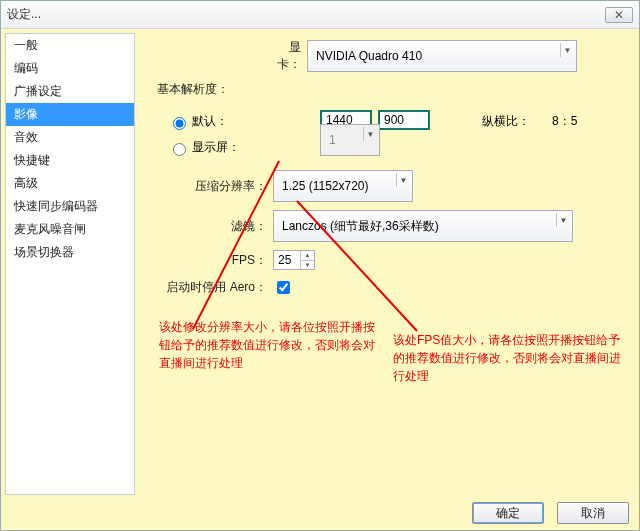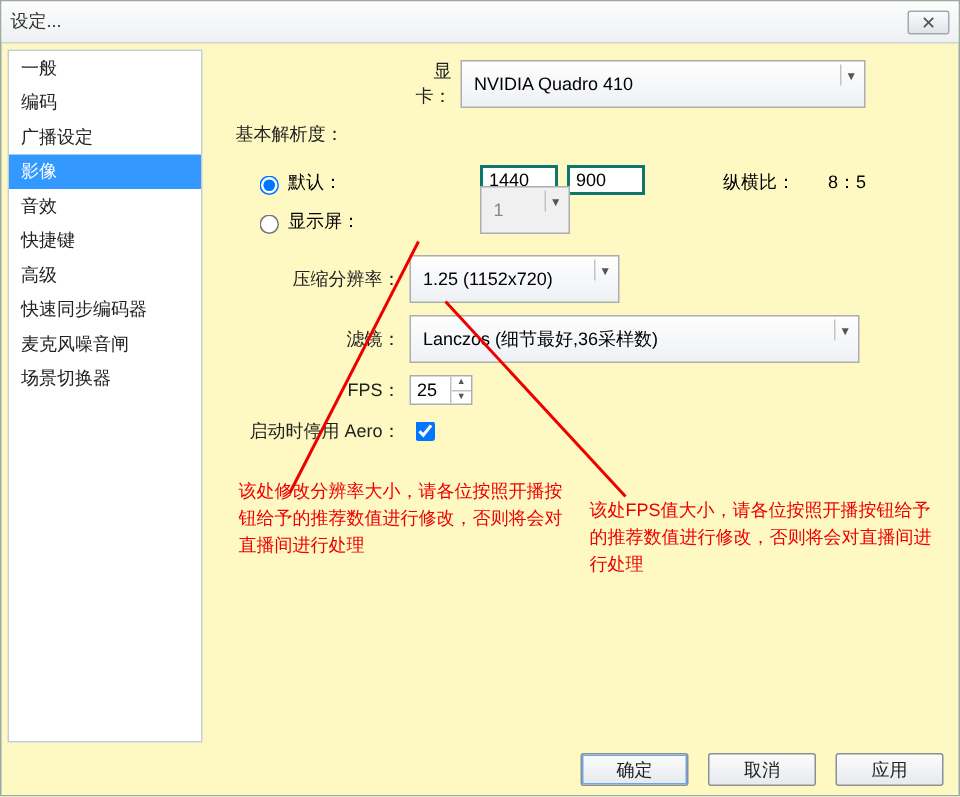--- a/index.html
+++ b/index.html
@@ -136,16 +136,15 @@
 
       <div class="annotation" style="left:20px; top:289px; width:220px;">该处修改分辨率大小，请各位按照开播按钮给予的推荐数值进行修改，否则将会对直播间进行处理</div>
       <div class="annotation" style="left:254px; top:302px; width:230px;">该处FPS值大小，请各位按照开播按钮给予的推荐数值进行修改，否则将会对直播间进行处理</div>
 
     </div>
   </div>
 
   <div class="footer">
     <div class="btn default">确定</div>
     <div class="btn">取消</div>
-    <div class="btn">应用</div>
   </div>
 
 </div>
 
 </body></html>

